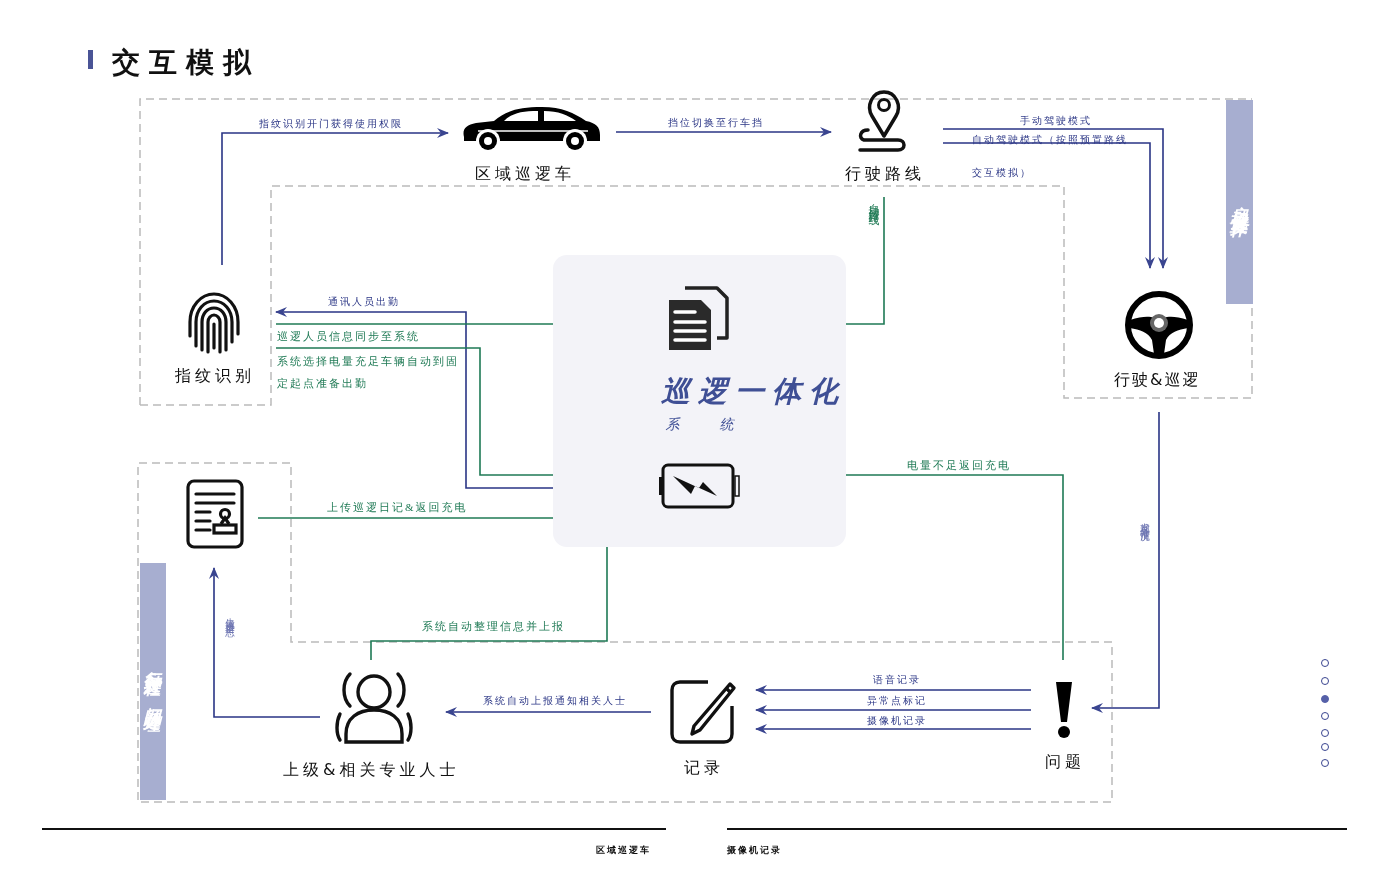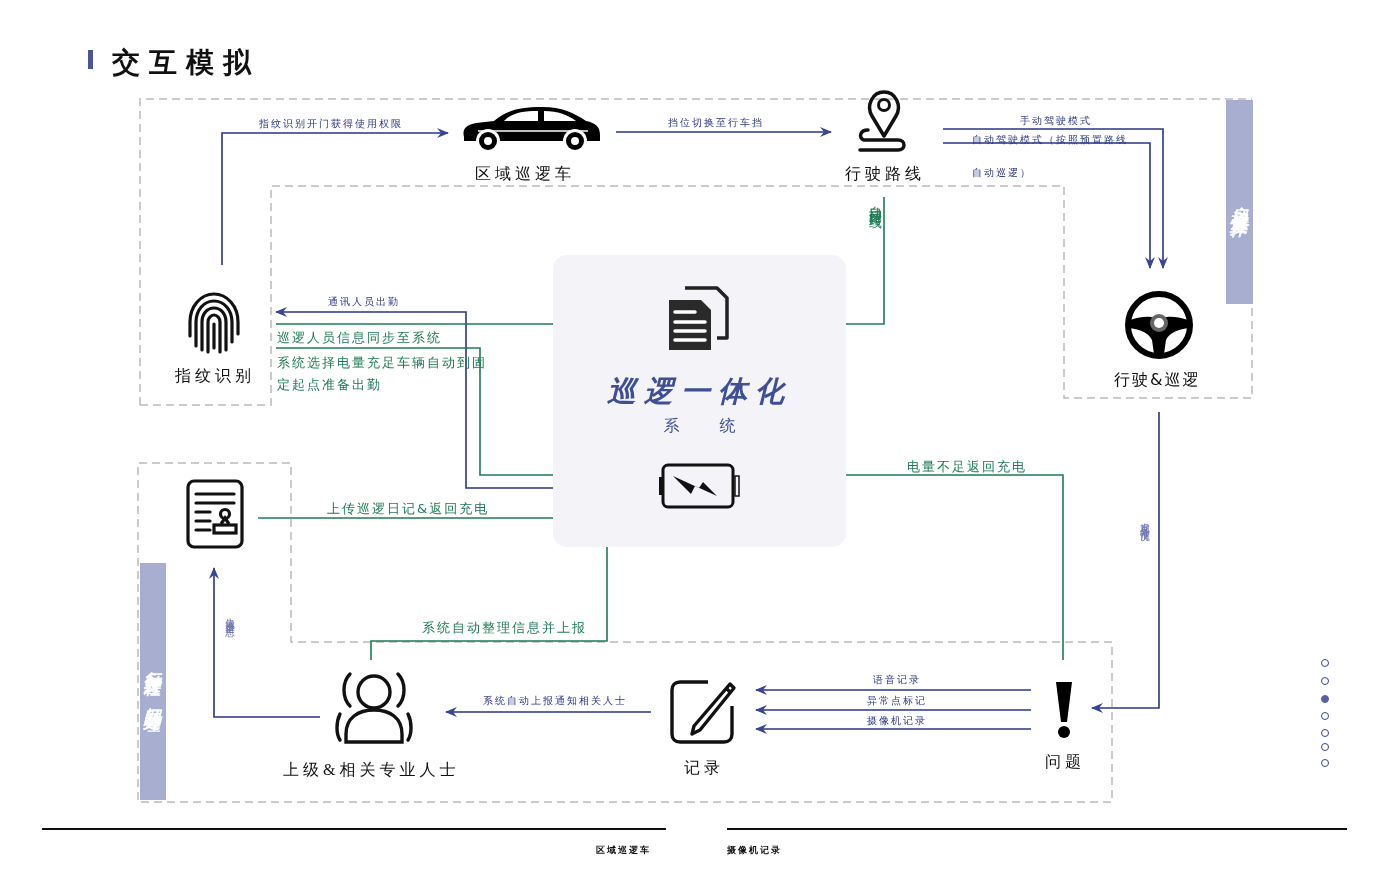--- a/index.html
+++ b/index.html
@@ -3,26 +3,26 @@
 <meta charset="utf-8">
 <style>
   html,body{margin:0;padding:0;background:#ffffff;}
   body{width:1400px;height:875px;position:relative;overflow:hidden;font-family:"DejaVu Sans","Liberation Sans",sans-serif;color:#111;}
   .abs{position:absolute;}
   svg.lines{position:absolute;left:0;top:0;width:1400px;height:875px;}
   .title-bar{left:88px;top:50px;width:5px;height:19px;background:#4a5496;}
   .page-title{left:112px;top:44px;font-size:28px;font-weight:bold;letter-spacing:9px;color:#111;}
   .node-label{font-size:16px;letter-spacing:4px;color:#111;white-space:nowrap;}
   .lbl-blue{font-size:10px;color:#2a3585;letter-spacing:2px;white-space:nowrap;}
-  .lbl-green{font-size:13px;color:#1f7a55;letter-spacing:2px;white-space:nowrap;}
+  .lbl-green{font-size:11px;color:#1f7a55;letter-spacing:2px;white-space:nowrap;font-family:Liberation Serif, serif;}
   .lbl-blue-soft{font-size:9.5px;color:#6a72b0;}
   .vtext{writing-mode:vertical-rl;text-orientation:upright;letter-spacing:2px;}
   .center-box{left:553px;top:255px;width:293px;height:292px;background:#f3f3f8;border-radius:14px;}
-  .center-title{left:553px;top:372px;width:293px;text-align:center;font-size:29px;font-weight:bold;font-style:italic;letter-spacing:8px;color:#3f4f95;}
-  .center-sub{left:553px;top:416px;width:293px;text-align:center;font-size:16px;letter-spacing:40px;color:#3f4f95;padding-left:40px;box-sizing:border-box;}
+  .center-title{left:553px;top:372px;width:293px;text-align:right;font-size:29px;font-weight:bold;font-style:italic;letter-spacing:8px;color:#3f4f95;}
+  .center-sub{left:553px;top:416px;width:293px;text-align:center;font-size:14px;font-style:italic;letter-spacing:40px;color:#3f4f95;padding-left:40px;box-sizing:border-box;}
   .side-tab{background:#a7aed0;color:#ffffff;font-weight:bold;font-style:italic;font-size:17px;writing-mode:vertical-rl;text-orientation:upright;letter-spacing:3px;display:flex;align-items:center;justify-content:center;}
   .footer-text{font-size:9px;font-weight:bold;letter-spacing:2px;color:#111;}
   .dot{width:6px;height:6px;border:1.5px solid #3a4590;border-radius:50%;background:#fff;}
   .dot.active{background:#5560a8;border-color:#5560a8;}
 </style>
 </head>
 <body>
 
 <div class="abs title-bar"></div>
 <div class="abs page-title">交互模拟</div>
@@ -127,21 +127,21 @@
 <div class="abs" style="left:334px;top:668px;width:80px;height:76px;">
   <svg width="80" height="76" viewBox="0 0 80 76" fill="none" stroke="#111" stroke-width="3.4" stroke-linecap="round">
     <circle cx="40" cy="24" r="16"></circle>
     <path d="M12,74 L12,66 C12,50 24,42 40,42 C56,42 68,50 68,66 L68,74 Z"></path>
     <path d="M16,6 C8,14 8,30 16,38"></path>
     <path d="M64,6 C72,14 72,30 64,38"></path>
     <path d="M6,46 C2,54 2,66 6,72"></path>
     <path d="M74,46 C78,54 78,66 74,72"></path>
   </svg>
 </div>
-<div class="abs node-label" style="left:283px;top:760px;letter-spacing:4px;font-family:Liberation Serif, serif;">上级&amp;相关专业人士</div>
+<div class="abs node-label" style="left:283px;top:760px;letter-spacing:4px;">上级&amp;相关专业人士</div>
 
 <div class="abs" style="left:668px;top:678px;width:70px;height:66px;">
   <svg width="70" height="66" viewBox="0 0 70 66" fill="none" stroke="#111" stroke-width="3.4" stroke-linejoin="round">
     <path d="M40,4 L12,4 C7,4 4,7 4,12 L4,56 C4,61 7,64 12,64 L56,64 C61,64 64,61 64,56 L64,28"></path>
     <path d="M62,6 L66,10 L32,52 L24,56 L26,48 Z"></path>
     <path d="M58,10 L62,14"></path>
   </svg>
 </div>
 <div class="abs node-label" style="left:684px;top:758px;">记录</div>
 
@@ -168,21 +168,21 @@
     <rect x="0" y="15" width="4" height="18" fill="#111"></rect>
     <rect x="76" y="14" width="4" height="20" fill="none" stroke="#111" stroke-width="1.5"></rect>
     <path d="M14,14 L40,26 L44,20 L58,34 L36,24 L32,32 Z" fill="#111"></path>
   </svg>
 </div>
 
 <div class="abs lbl-blue" style="left:259px;top:117px;">指纹识别开门获得使用权限</div>
 <div class="abs lbl-blue" style="left:668px;top:116px;">挡位切换至行车挡</div>
 <div class="abs lbl-blue" style="left:1020px;top:114px;">手动驾驶模式</div>
 <div class="abs lbl-blue" style="left:972px;top:133px;">自动驾驶模式（按照预置路线</div>
-<div class="abs lbl-blue" style="left:972px;top:166px;">自动巡逻）</div>
+<div class="abs lbl-blue" style="left:972px;top:166px;">交互模拟）</div>
 <div class="abs lbl-green vtext" style="left:866px;top:195px;">自动运行路线</div>
 <div class="abs lbl-blue" style="left:328px;top:295px;">通讯人员出勤</div>
 <div class="abs lbl-green" style="left:277px;top:329px;">巡逻人员信息同步至系统</div>
 <div class="abs lbl-green" style="left:277px;top:354px;">系统选择电量充足车辆自动到固</div>
 <div class="abs lbl-green" style="left:277px;top:376px;">定起点准备出勤</div>
 <div class="abs lbl-green" style="left:907px;top:458px;">电量不足返回充电</div>
 <div class="abs lbl-green" style="left:327px;top:500px;">上传巡逻日记&amp;返回充电</div>
 <div class="abs lbl-green" style="left:422px;top:619px;">系统自动整理信息并上报</div>
 <div class="abs lbl-blue-soft vtext" style="left:223px;top:610px;">生成巡逻日志</div>
 <div class="abs lbl-blue-soft vtext" style="left:1138px;top:515px;">发现异常情况</div>

